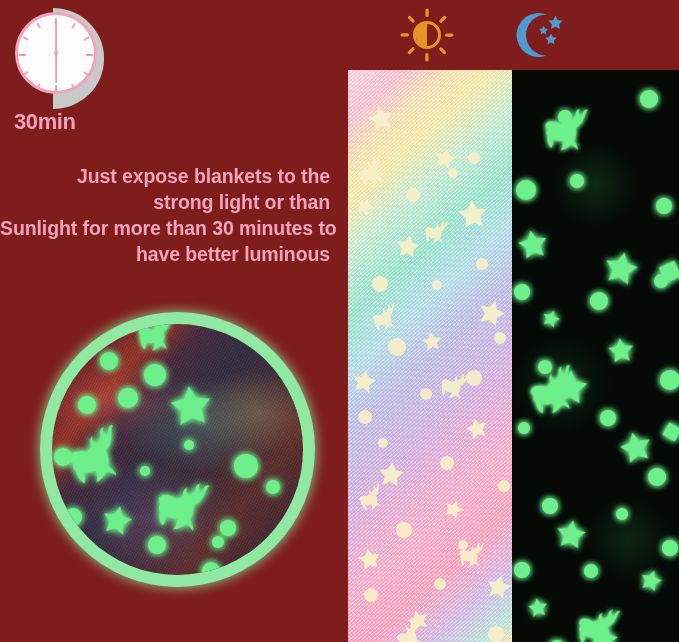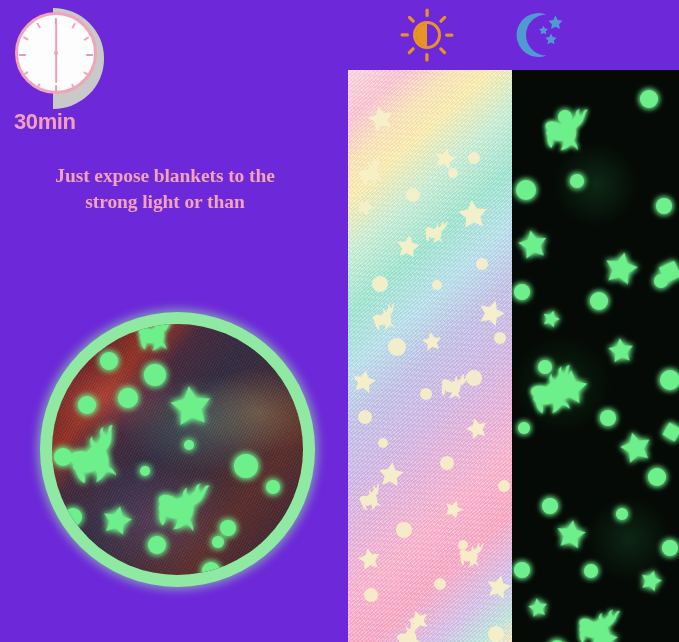--- a/index.html
+++ b/index.html
@@ -4,21 +4,21 @@
 <title>Glow Blanket Product Infographic</title>
 <style>
   html,body{margin:0;padding:0;}
   body{
     width:679px;height:642px;
     background:#ffffff;
     font-family:"Liberation Sans", sans-serif;
     overflow:hidden;
     position:relative;
   }
-  #stage{position:relative;width:679px;height:642px;background:#6d28d9;overflow:hidden;}
+  #stage{position:relative;width:679px;height:642px;background:#7f1d1d;overflow:hidden;}
 
   
   #left-col{position:absolute;left:0;top:0;width:340px;height:642px;}
 
   
   #clock-badge{position:absolute;left:6px;top:4px;width:140px;height:145px;}
   #clock-wrap{position:absolute;left:4px;top:2px;width:110px;height:104px;}
   #clock-arc{
     position:absolute;left:43px;top:2px;width:51px;height:101px;
     background:#c9c9c9;
@@ -41,25 +41,25 @@
         border-radius:50%;transform:translate(-50%,-50%);}
   #clock-label{
     position:absolute;left:8px;top:105px;width:120px;
     font-size:22px;font-weight:bold;color:#f2a0b8;letter-spacing:-0.4px;
     font-family:"Liberation Sans", sans-serif;
   }
 
   
   #headline{
     position:absolute;left:0px;top:163px;width:330px;
-    text-align:center;
+    text-align:right;
     font-size:19.5px;line-height:26px;font-weight:bold;
     color:#f0a3b9;
     letter-spacing:-0.1px;
-    font-family:Liberation Serif, serif;
+    font-family:Liberation Sans, sans-serif;
   }
   #headline .ln{display:block;white-space:nowrap;}
 
   
   #circle-photo{
     position:absolute;left:40px;top:312px;width:275px;height:275px;
     border-radius:50%;
     background:#8fe9a2;
     box-shadow:0 0 10px 3px rgba(150,240,170,.55);
     overflow:hidden;
@@ -173,20 +173,22 @@
           <div id="clock-hand2"></div>
           <div id="clock-pivot"></div>
         </div>
       </div>
       <div id="clock-label">30min</div>
     </div>
 
     <div id="headline">
       <span class="ln">Just expose blankets to the</span>
       <span class="ln">strong light or than</span>
+      <span class="ln">Sunlight for more than 30 minutes to</span>
+      <span class="ln">have better luminous</span>
     </div>
 
     <div id="circle-photo">
       <div id="circle-inner">
         <div class="sheen"></div>
         <div class="fuzz"></div>
         <svg id="circle-motifs" width="251" height="251" viewBox="0 0 251 251" style="position:absolute;left:0;top:0;">
             <defs>
               <filter id="gl-circle" x="-80%" y="-80%" width="260%" height="260%">
                 <feGaussianBlur stdDeviation="3.6" result="b"></feGaussianBlur>

